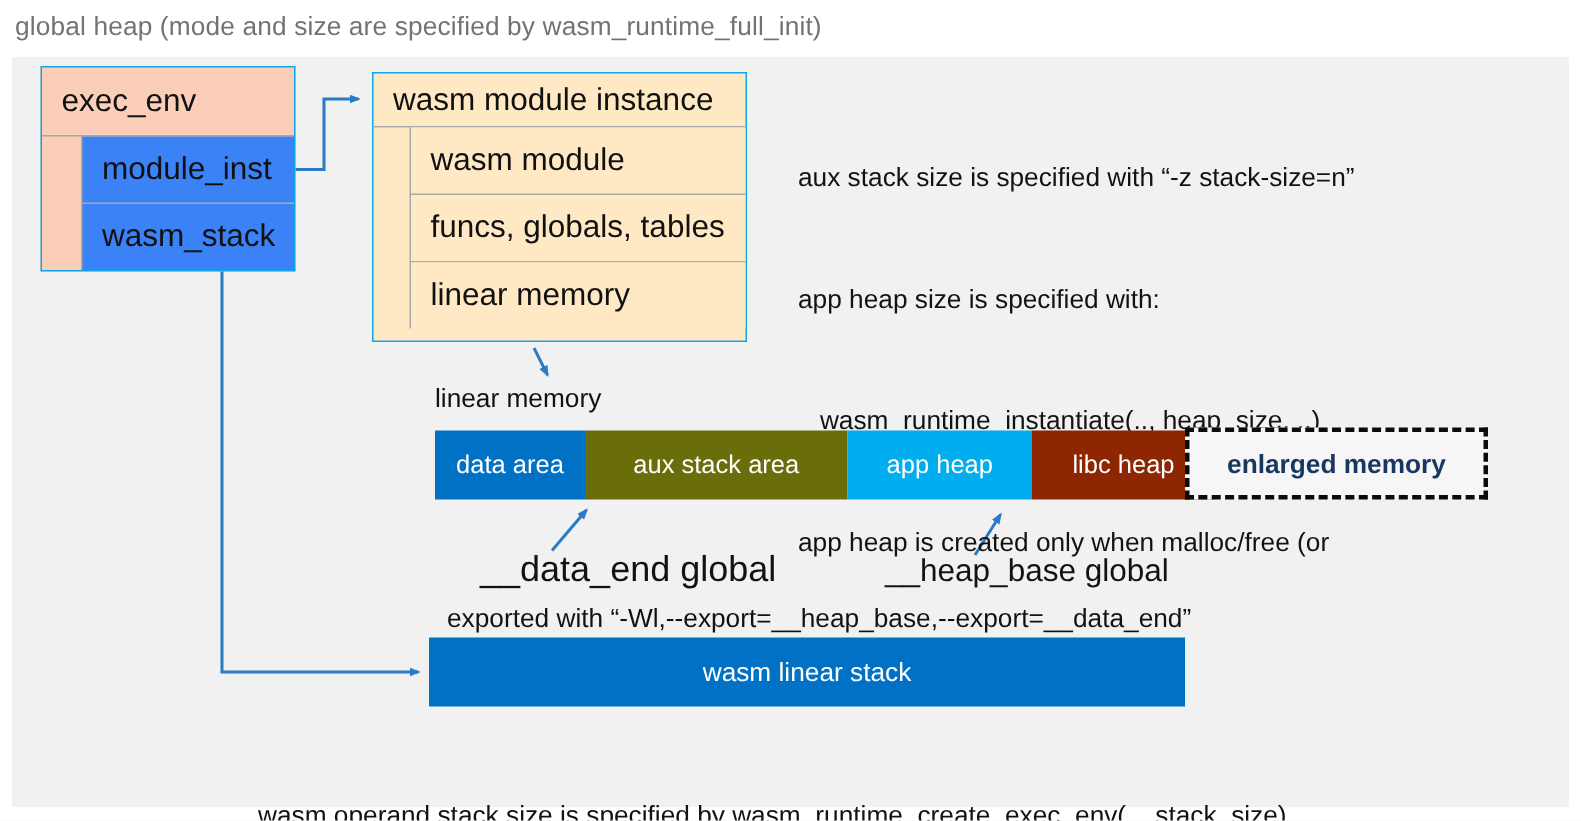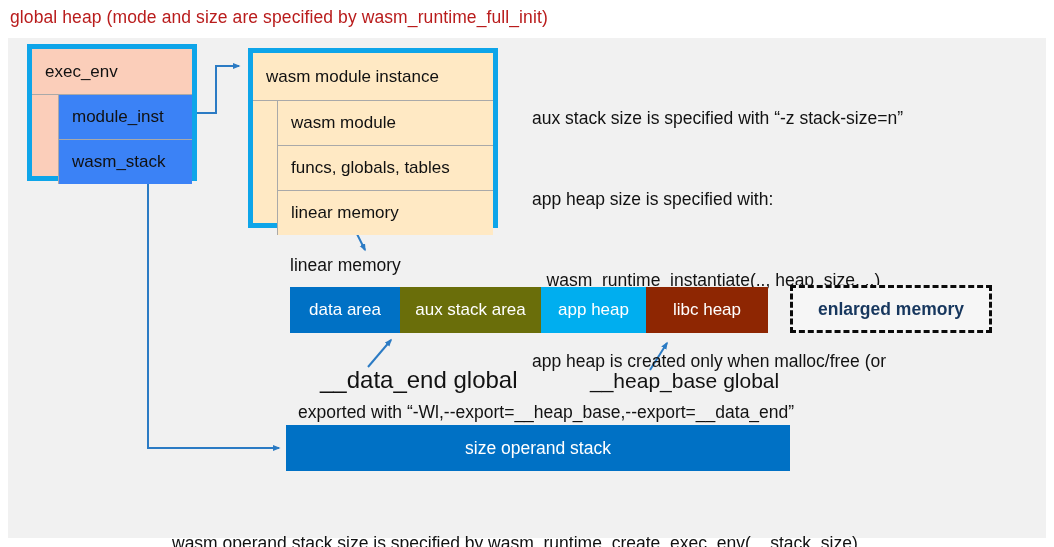--- a/index.html
+++ b/index.html
@@ -1,51 +1,51 @@
 <!DOCTYPE html>
 <html><head>
 <meta charset="utf-8">
 <style>
   html,body{margin:0;padding:0;background:#ffffff;width:1054px;height:547px;overflow:hidden;
     font-family:"Liberation Sans", sans-serif;color:#111111;}
   .canvas{position:relative;width:1054px;height:547px;}
-  .title{position:absolute;left:10px;top:7px;font-size:17.5px;color:#b91c1c;letter-spacing:.1px;}
+  .title{position:absolute;left:10px;top:7px;font-size:17.5px;color:#737373;letter-spacing:.1px;}
   .panel{position:absolute;left:8px;top:38px;width:1038px;height:500px;background:#f1f1f1;}
   .arrows{position:absolute;left:0;top:0;width:1038px;height:500px;pointer-events:none;}
 
-  .box{position:absolute;box-sizing:border-box;border:5px solid #0ea5e9;font-size:17px;}
+  .box{position:absolute;box-sizing:border-box;border:1px solid #0ea5e9;font-size:21px;}
   .box .box-header{box-sizing:border-box;display:flex;align-items:center;padding-left:13px;
     border-bottom:1px solid #a9a9a9;}
   .box .box-row{box-sizing:border-box;display:flex;align-items:center;padding-left:13px;
     border-left:1px solid #a9a9a9;border-bottom:1px solid #a9a9a9;}
   .box .box-row:last-child{border-bottom:none;}
 
   .exec-env{left:19px;top:6px;width:170px;height:137px;background:#fbceba;}
   .exec-env .box-header{height:46px;}
   .exec-env .box-rows{margin-left:26px;}
   .exec-env .box-row{height:45px;background:#3b82f6;}
   .exec-env .box-row:last-child{height:44px;}
 
   .module-instance{left:240px;top:10px;width:250px;height:180px;background:#ffe9c4;}
-  .module-instance .box-header{height:48px;}
+  .module-instance .box-header{height:36px;}
   .module-instance .box-rows{margin-left:24px;}
   .module-instance .box-row{height:45px;background:#ffe9c4;}
   .module-instance .box-row:last-child{height:44px;}
 
   .notes-right{position:absolute;left:524px;top:13px;font-size:17.5px;line-height:27px;
     white-space:pre-wrap;color:#121212;}
 
   .linmem-label{position:absolute;left:282px;top:217px;font-size:17.5px;color:#121212;}
 
   .membar{position:absolute;left:282px;top:249px;height:46px;display:flex;}
   .membar .seg{height:46px;display:flex;align-items:center;justify-content:center;
     color:#ffffff;font-size:17px;white-space:nowrap;}
-  .seg-data{width:110px;}
-  .seg-aux{width:141px;}
-  .seg-app{width:105px;}
+  .seg-data{width:100px;}
+  .seg-aux{width:175px;}
+  .seg-app{width:123px;}
   .seg-libc{width:122px;}
 
   .enlarged{position:absolute;left:782px;top:247px;width:202px;height:48px;box-sizing:border-box;
     border:3px dashed #0b0b0b;background:#f6f6f6;display:flex;align-items:center;justify-content:center;
     font-size:17.5px;}
 
   .label-data-end{position:absolute;left:312px;top:328px;font-size:24px;color:#121212;}
   .label-heap-base{position:absolute;left:582px;top:331px;font-size:21px;color:#121212;}
   .label-exported{position:absolute;left:290px;top:364px;font-size:17.5px;color:#121212;}
 
@@ -110,21 +110,21 @@
       <div class="seg seg-app" style="background-color: rgb(0, 174, 239);">app heap</div>
       <div class="seg seg-libc" style="background-color: rgb(142, 38, 2);">libc heap</div>
     </div>
 
     <div class="enlarged" style="color: rgb(23, 55, 94); font-weight: bold;">enlarged memory</div>
 
     <div class="label-data-end">__data_end global</div>
     <div class="label-heap-base">__heap_base global</div>
     <div class="label-exported">exported with “-Wl,--export=__heap_base,--export=__data_end”</div>
 
-    <div class="operand-bar" style="background-color: rgb(0, 113, 197);">size operand stack</div>
+    <div class="operand-bar" style="background-color: rgb(0, 113, 197);">wasm linear stack</div>
 
     <div class="bottom-note">
       <div>wasm operand stack size is specified by wasm_runtime_create_exec_env(.., stack_size)</div>
       
     </div>
 
   </div>
 </div>
 
 </body></html>

